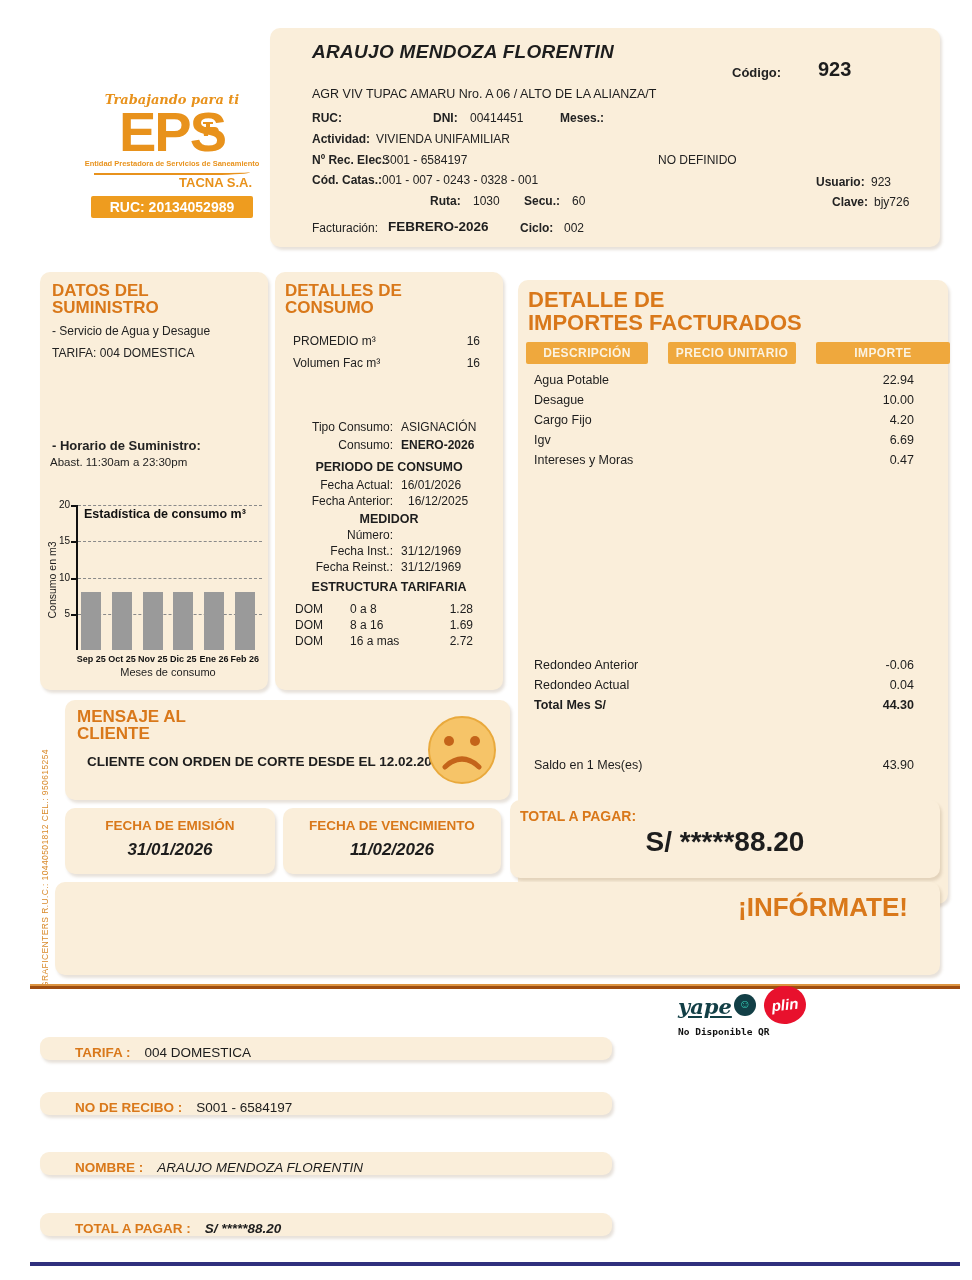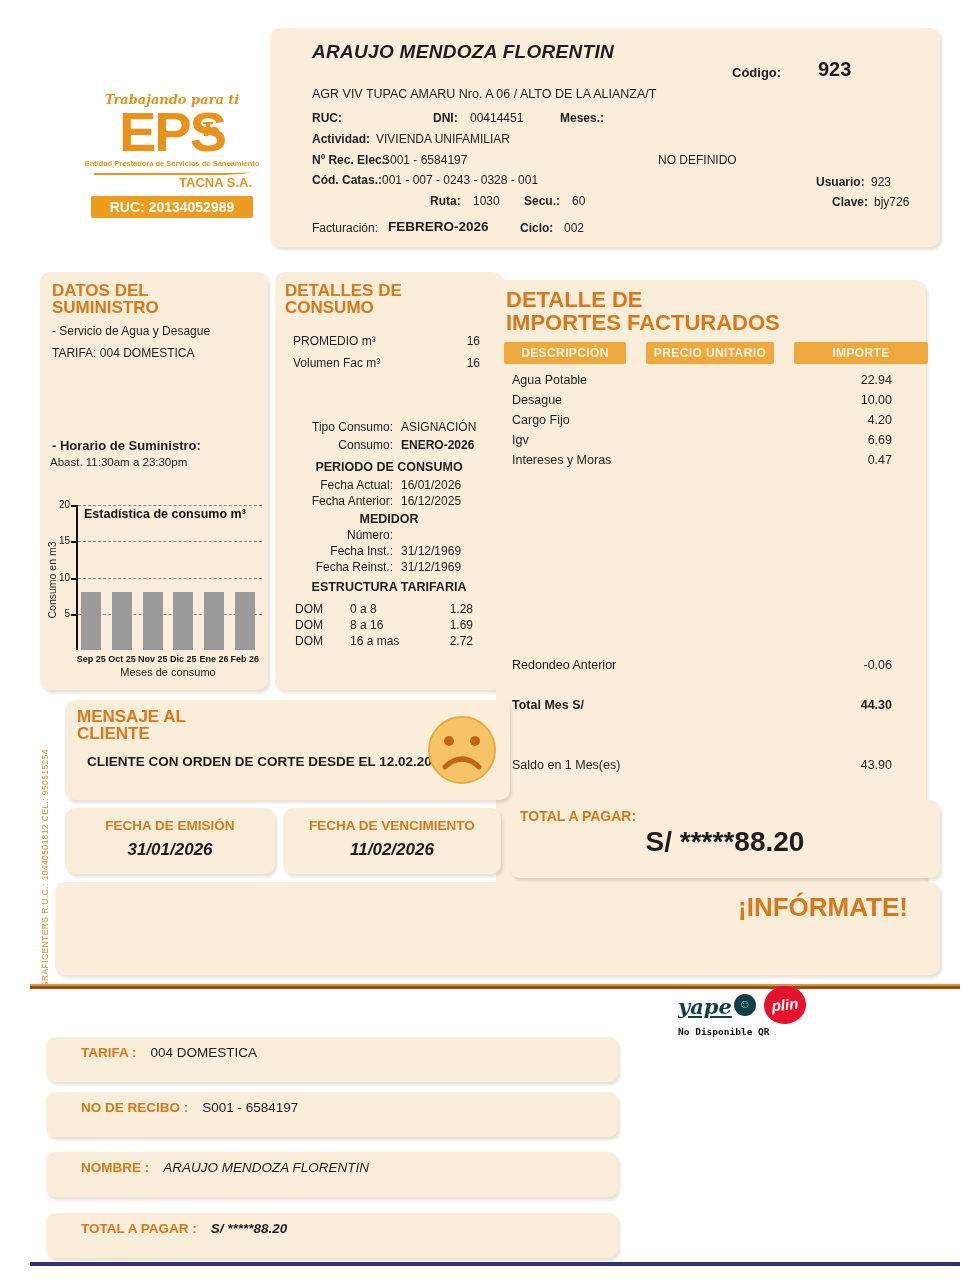--- a/index.html
+++ b/index.html
@@ -27,21 +27,21 @@
   .hdr-name{left:42px;top:13px;font-size:19px;font-weight:bold;font-style:italic;letter-spacing:.3px;}
   .hdr-addr{left:42px;top:59px;font-size:12.5px;}
 
   
   .sec-title{font-size:17px;line-height:1.02;color:#D9781A;font-weight:bold;}
   .big-title{font-size:22px;line-height:1.05;color:#D9781A;font-weight:bold;}
 
   
   .p-left{left:40px;top:272px;width:228px;height:418px;}
   .p-mid{left:275px;top:272px;width:228px;height:418px;}
-  .p-right{left:496px;top:280px;width:430px;height:624px;}
+  .p-right{left:518px;top:280px;width:430px;height:624px;}
   .mid-lbl{position:absolute;left:10px;width:108px;text-align:right;font-size:12px;}
   .mid-val{position:absolute;left:126px;font-size:12px;}
   .mid-center{position:absolute;left:0;width:100%;text-align:center;font-size:12.5px;font-weight:bold;}
 
   
   .cols{position:absolute;left:8px;top:62px;display:flex;gap:20px;}
   .col-h{background:#EFA83D;color:#FBF3E2;font-weight:bold;font-size:12px;letter-spacing:.4px;text-align:center;padding:4px 0;border-radius:2px;}
   .cols .col-h:nth-child(1){width:122px;}
   .cols .col-h:nth-child(2){width:128px;}
   .cols .col-h:nth-child(3){width:134px;}
@@ -80,21 +80,21 @@
   .vert-text{position:absolute;left:40px;top:768px;height:220px;writing-mode:vertical-rl;transform:rotate(180deg);font-size:8.5px;color:#D98A2B;letter-spacing:.4px;white-space:nowrap;}
 
   
   .pay{position:absolute;left:678px;top:986px;width:160px;}
   .yape-word{font-family:"DejaVu Serif",serif;font-style:italic;font-weight:bold;font-size:21px;color:#123F46;text-decoration:underline;}
   .yape-bubble{display:inline-block;width:22px;height:22px;border-radius:50%;background:#123F46;color:#35D0BA;font-size:12px;text-align:center;line-height:21px;vertical-align:6px;margin-left:2px;font-weight:bold;}
   .plin-circle{display:inline-block;width:42px;height:38px;border-radius:50%;background:#E8112D;color:#fff;font-weight:bold;font-size:15px;text-align:center;line-height:38px;transform:rotate(-6deg);vertical-align:4px;margin-left:8px;font-style:italic;}
   .qr-note{font-family:"DejaVu Sans Mono",monospace;font-size:9.5px;font-weight:bold;color:#111;margin-top:2px;}
 
   
-  .footer-bar{position:absolute;left:46px;width:572px;height:45px;background:#FAEEDA;border-radius:9px;box-shadow:2px 3px 3px rgba(120,90,50,.18);line-height:29px;}
+  .footer-bar{position:absolute;left:40px;width:572px;height:23px;background:#FAEEDA;border-radius:9px;box-shadow:2px 3px 3px rgba(120,90,50,.18);line-height:29px;}
   .fb-label{color:#D9781A;font-weight:bold;font-size:13.5px;margin-left:35px;}
   .fb-value{font-size:13.5px;color:#1d1d1d;margin-left:14px;}
   .fb-value.italic{font-style:italic;}
   .fb-value.italic-bold{font-style:italic;font-weight:bold;}
 </style>
 </head>
 <body>
 
 <div class="page">
 
@@ -205,21 +205,21 @@
 
     <span class="mid-lbl" style="top:148px;">Tipo Consumo:</span>
     <span class="mid-val" style="top:148px;">ASIGNACIÓN</span>
     <span class="mid-lbl" style="top:166px;">Consumo:</span>
     <span class="mid-val bold" style="top:166px;">ENERO-2026</span>
 
     <div class="mid-center" style="top:188px;">PERIODO DE CONSUMO</div>
     <span class="mid-lbl" style="top:206px;font-weight:normal;">Fecha Actual:</span>
     <span class="mid-val" style="top:206px;text-align:right;">16/01/2026</span>
     <span class="mid-lbl" style="top:222px;font-weight:normal;">Fecha Anterior:</span>
-    <span class="mid-val" style="top:222px;">16/12/2025</span>
+    <span class="mid-val" style="top:222px;margin-left:7px;">16/12/2025</span>
 
     <div class="mid-center" style="top:240px;">MEDIDOR</div>
     <span class="mid-lbl" style="top:256px;font-weight:normal;">Número:</span>
     <span class="mid-lbl" style="top:272px;font-weight:normal;">Fecha Inst.:</span>
     <span class="mid-val" style="top:272px;">31/12/1969</span>
     <span class="mid-lbl" style="top:288px;font-weight:normal;">Fecha Reinst.:</span>
     <span class="mid-val" style="top:288px;">31/12/1969</span>
 
     <div class="mid-center" style="top:308px;">ESTRUCTURA TARIFARIA</div>
     <div id="estructura-body" class="abs" style="left:0;top:330px;width:100%;">
@@ -270,20 +270,24 @@
      </div>
         <div class="imp-row" style="top:173px;">
        <span class="desc">Intereses y Moras</span>
        <span class="num">0.47</span>
      </div>
       </div>
 
     <div class="imp-row" style="top:378px;">
       <span class="desc">Redondeo Anterior</span>
       <span class="num">-0.06</span>
+    </div>
+    <div class="imp-row" style="top:398px;">
+      <span class="desc">Redondeo Actual</span>
+      <span class="num">0.04</span>
     </div>
     <div class="imp-row bold" style="top:418px;">
       <span class="desc">Total Mes S/</span>
       <span class="num">44.30</span>
     </div>
     <div class="imp-row" style="top:478px;text-align:center;">
       <span class="desc">Saldo en 1 Mes(es)</span>
       <span class="num">43.90</span>
     </div>
   </div>

